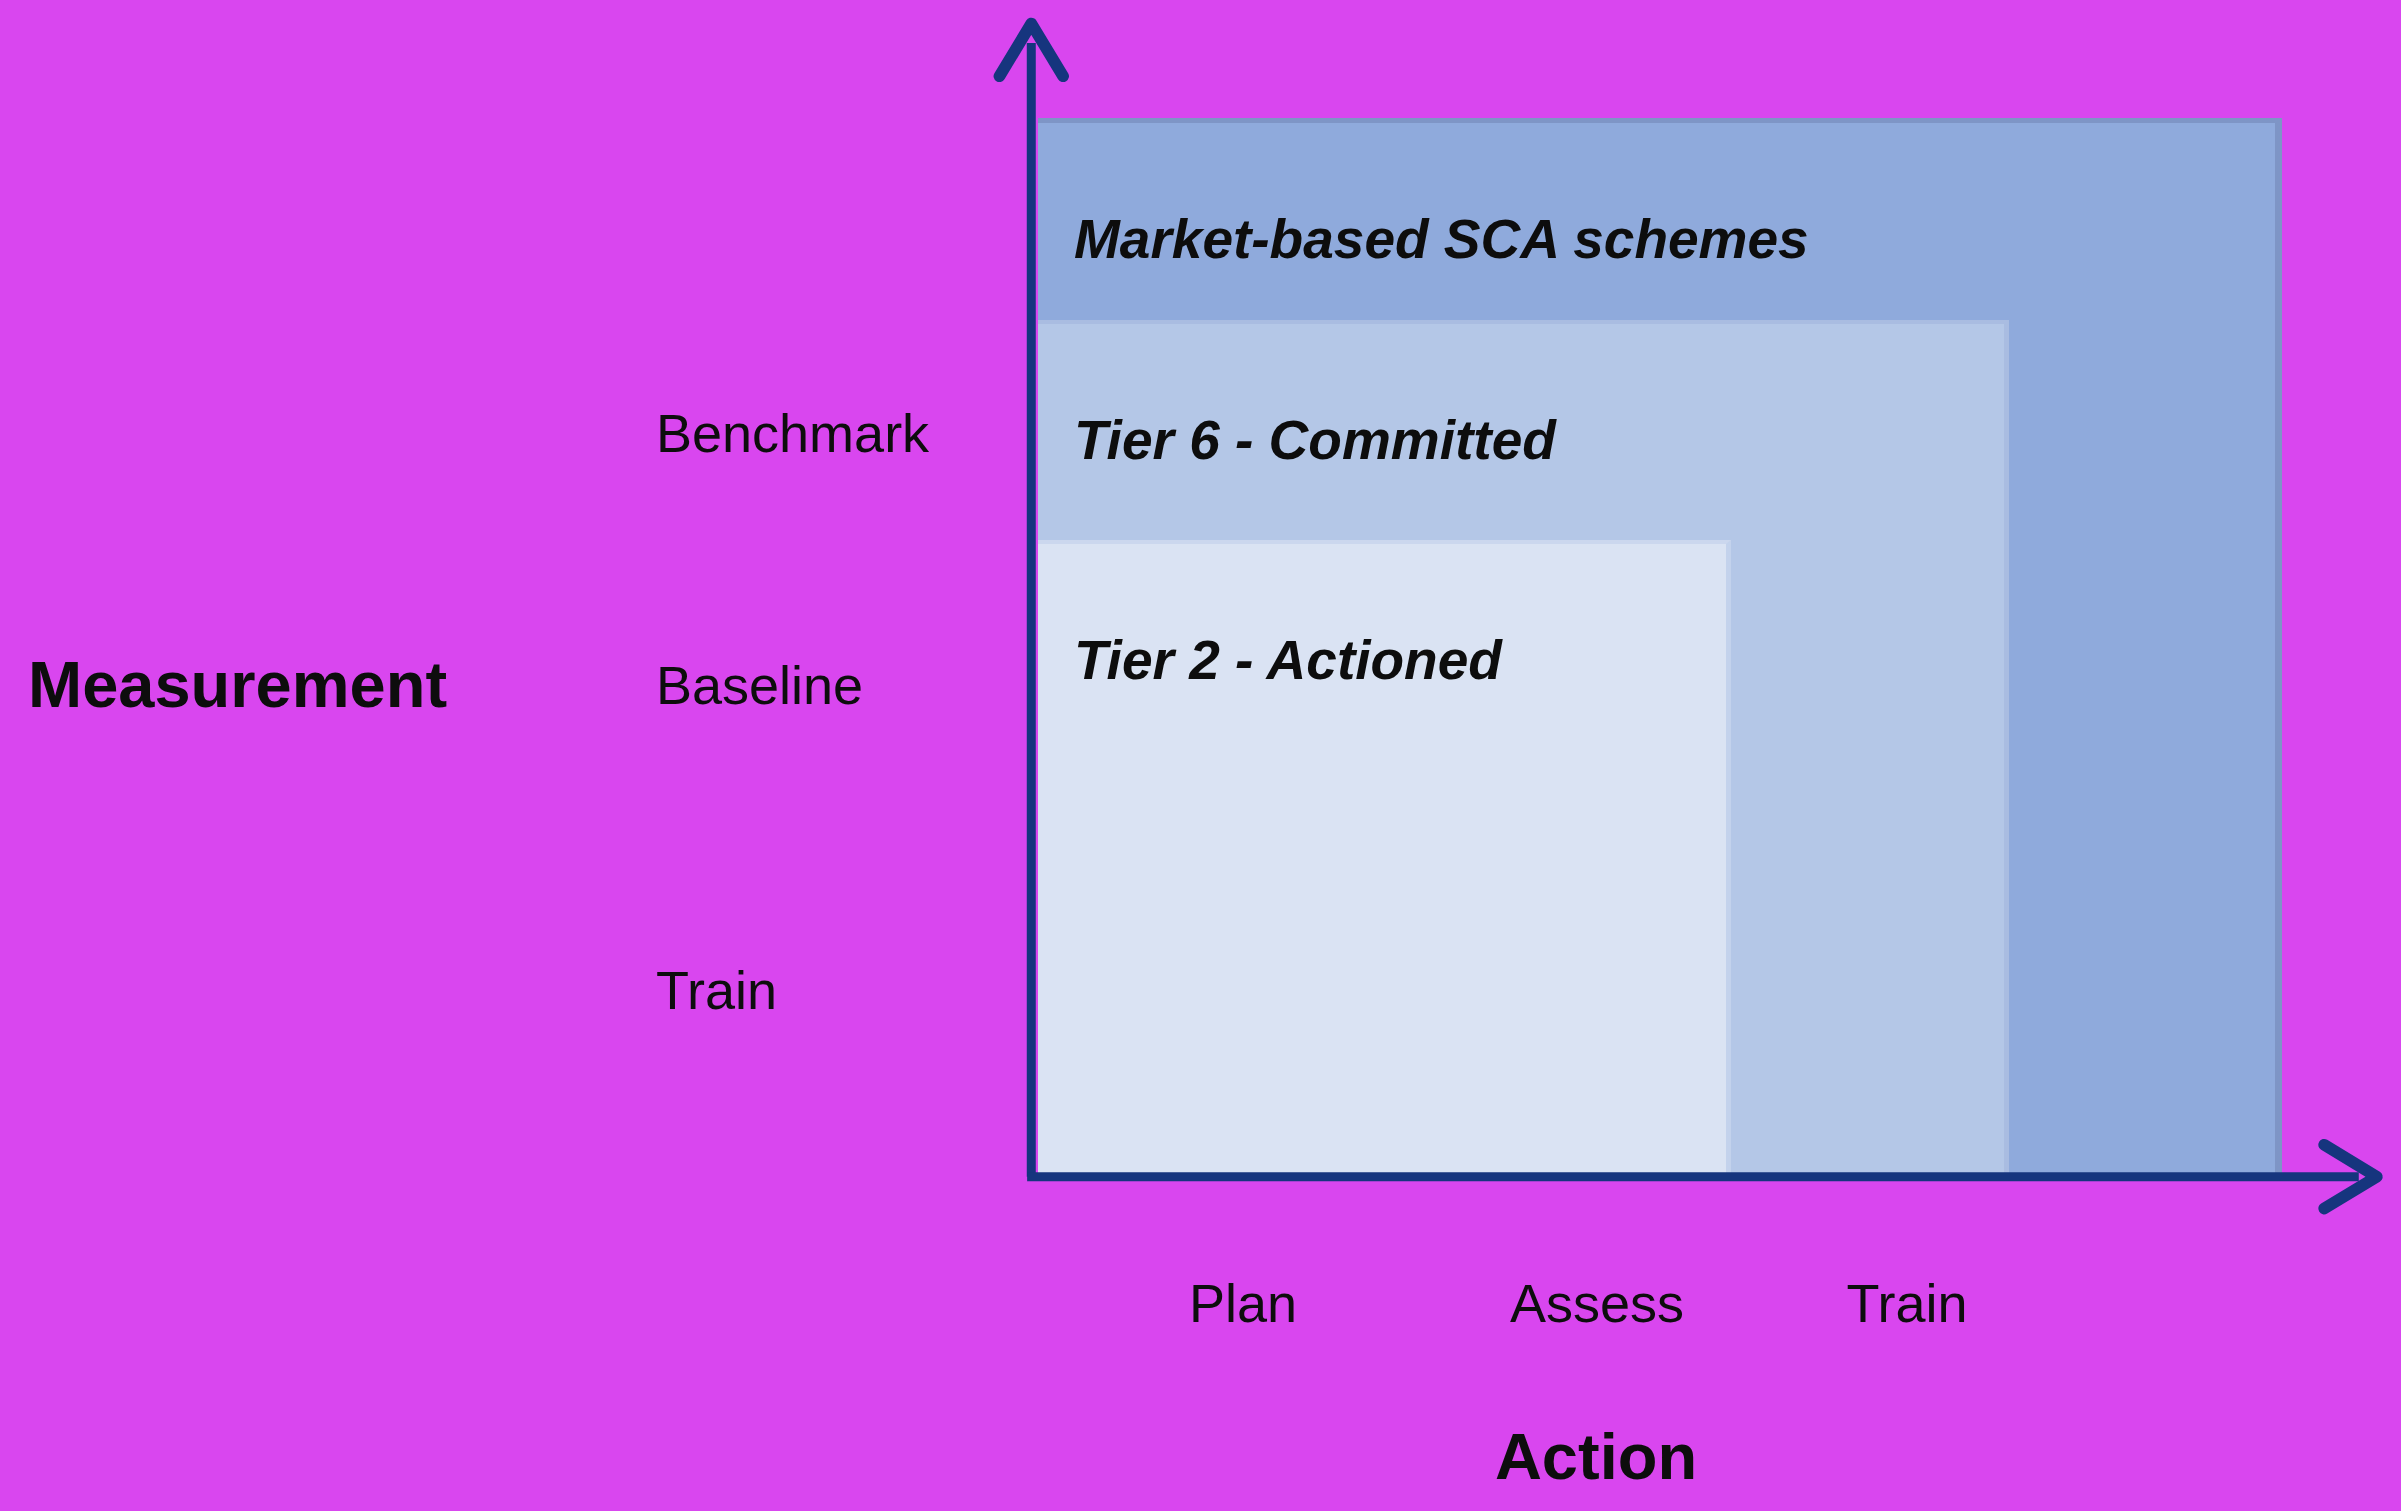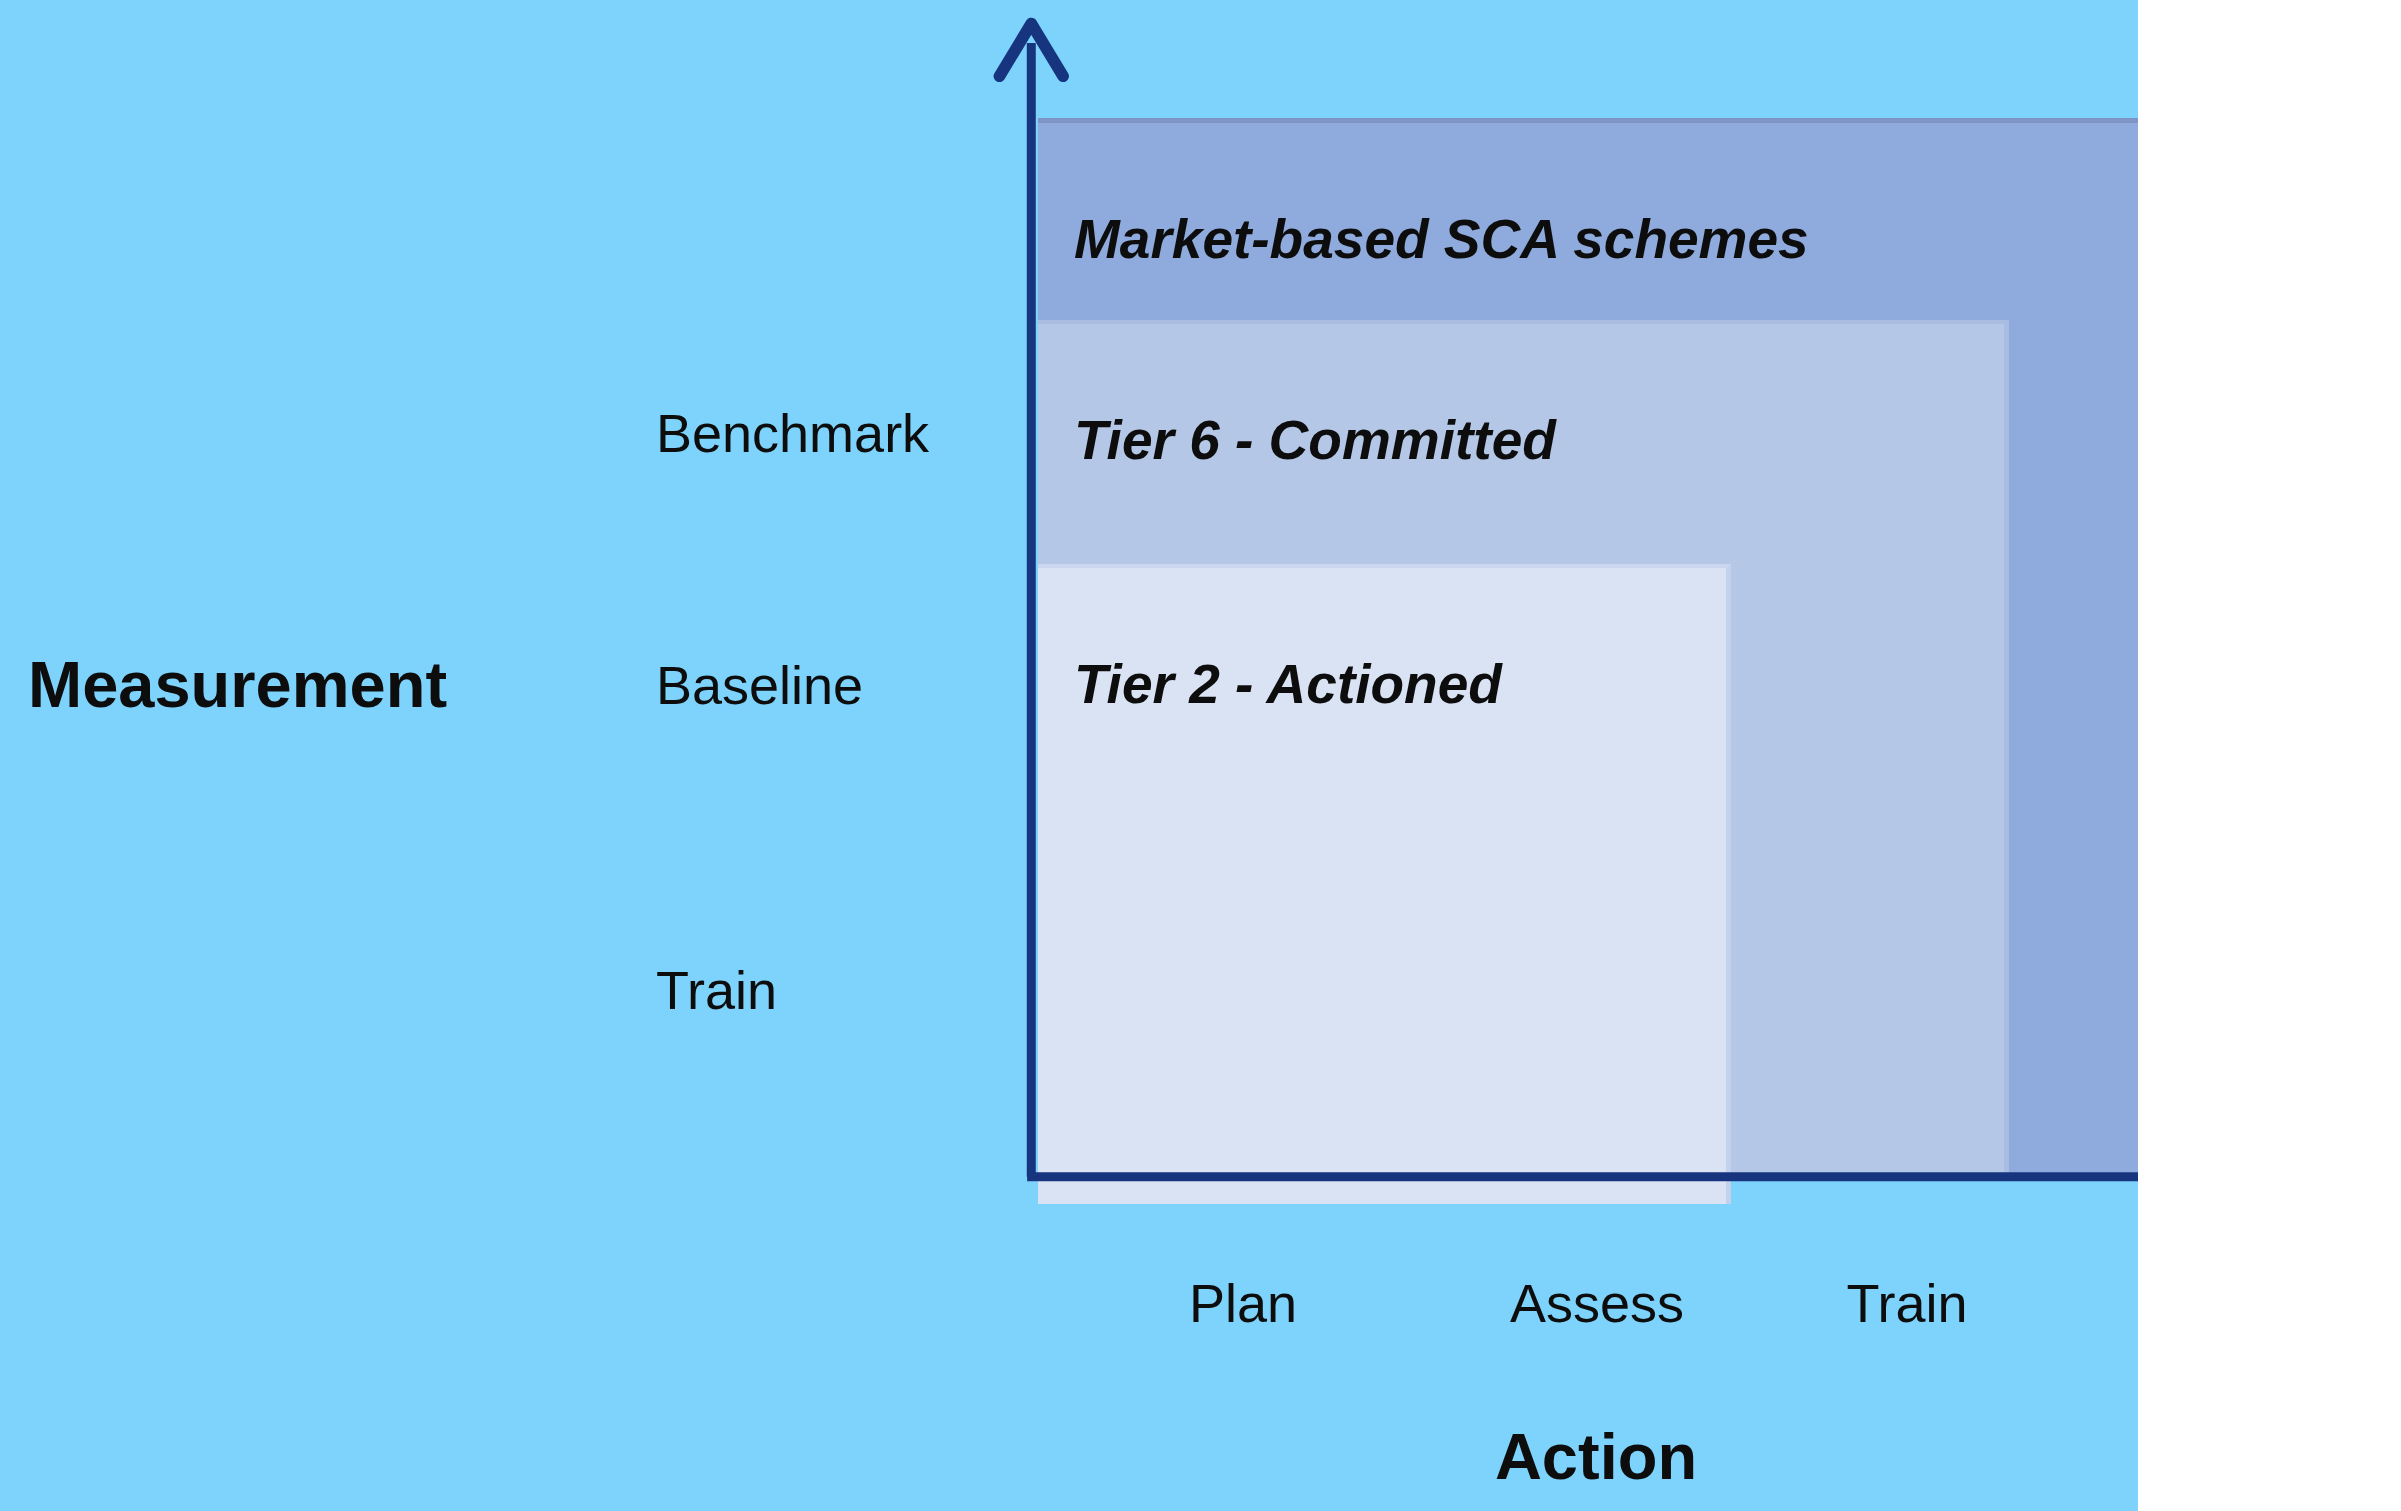--- a/index.html
+++ b/index.html
@@ -3,44 +3,44 @@
 <meta charset="utf-8">
 <style>
   html, body {
     margin: 0;
     padding: 0;
     background: #ffffff;
     font-family: "Liberation Sans", "DejaVu Sans", sans-serif;
   }
   .canvas {
     position: relative;
-    width: 2138px;
+    width: 2401px;
     height: 1511px;
-    background: #7dd3fc;
+    background: #d946ef;
     overflow: hidden;
   }
   
   .tier {
     position: absolute;
     box-sizing: border-box;
   }
   .tier-outer {
     left: 1038px; top: 118px;
     width: 1244px; height: 1056px;
     border-top: 5.5px solid #7E95C6;
     border-right: 7px solid #7E95C6;
   }
   .tier-3 {
     left: 1038px; top: 320px;
     width: 971px; height: 854px;
     border-top: 4.2px solid #A9BCE1;
     border-right: 5.5px solid #A9BCE1;
   }
   .tier-2 {
-    left: 1038px; top: 564px;
+    left: 1038px; top: 540px;
     width: 693px; height: 640px;
     border-top: 4.2px solid #CBD7EE;
     border-right: 5.5px solid #C3D2EC;
   }
   .tier-1 {
     left: 1038px; top: 794px;
     width: 413px; height: 380px;
     border-top: 4.2px solid #E7ECF7;
     border-right: 5.5px solid #E7ECF7;
   }

